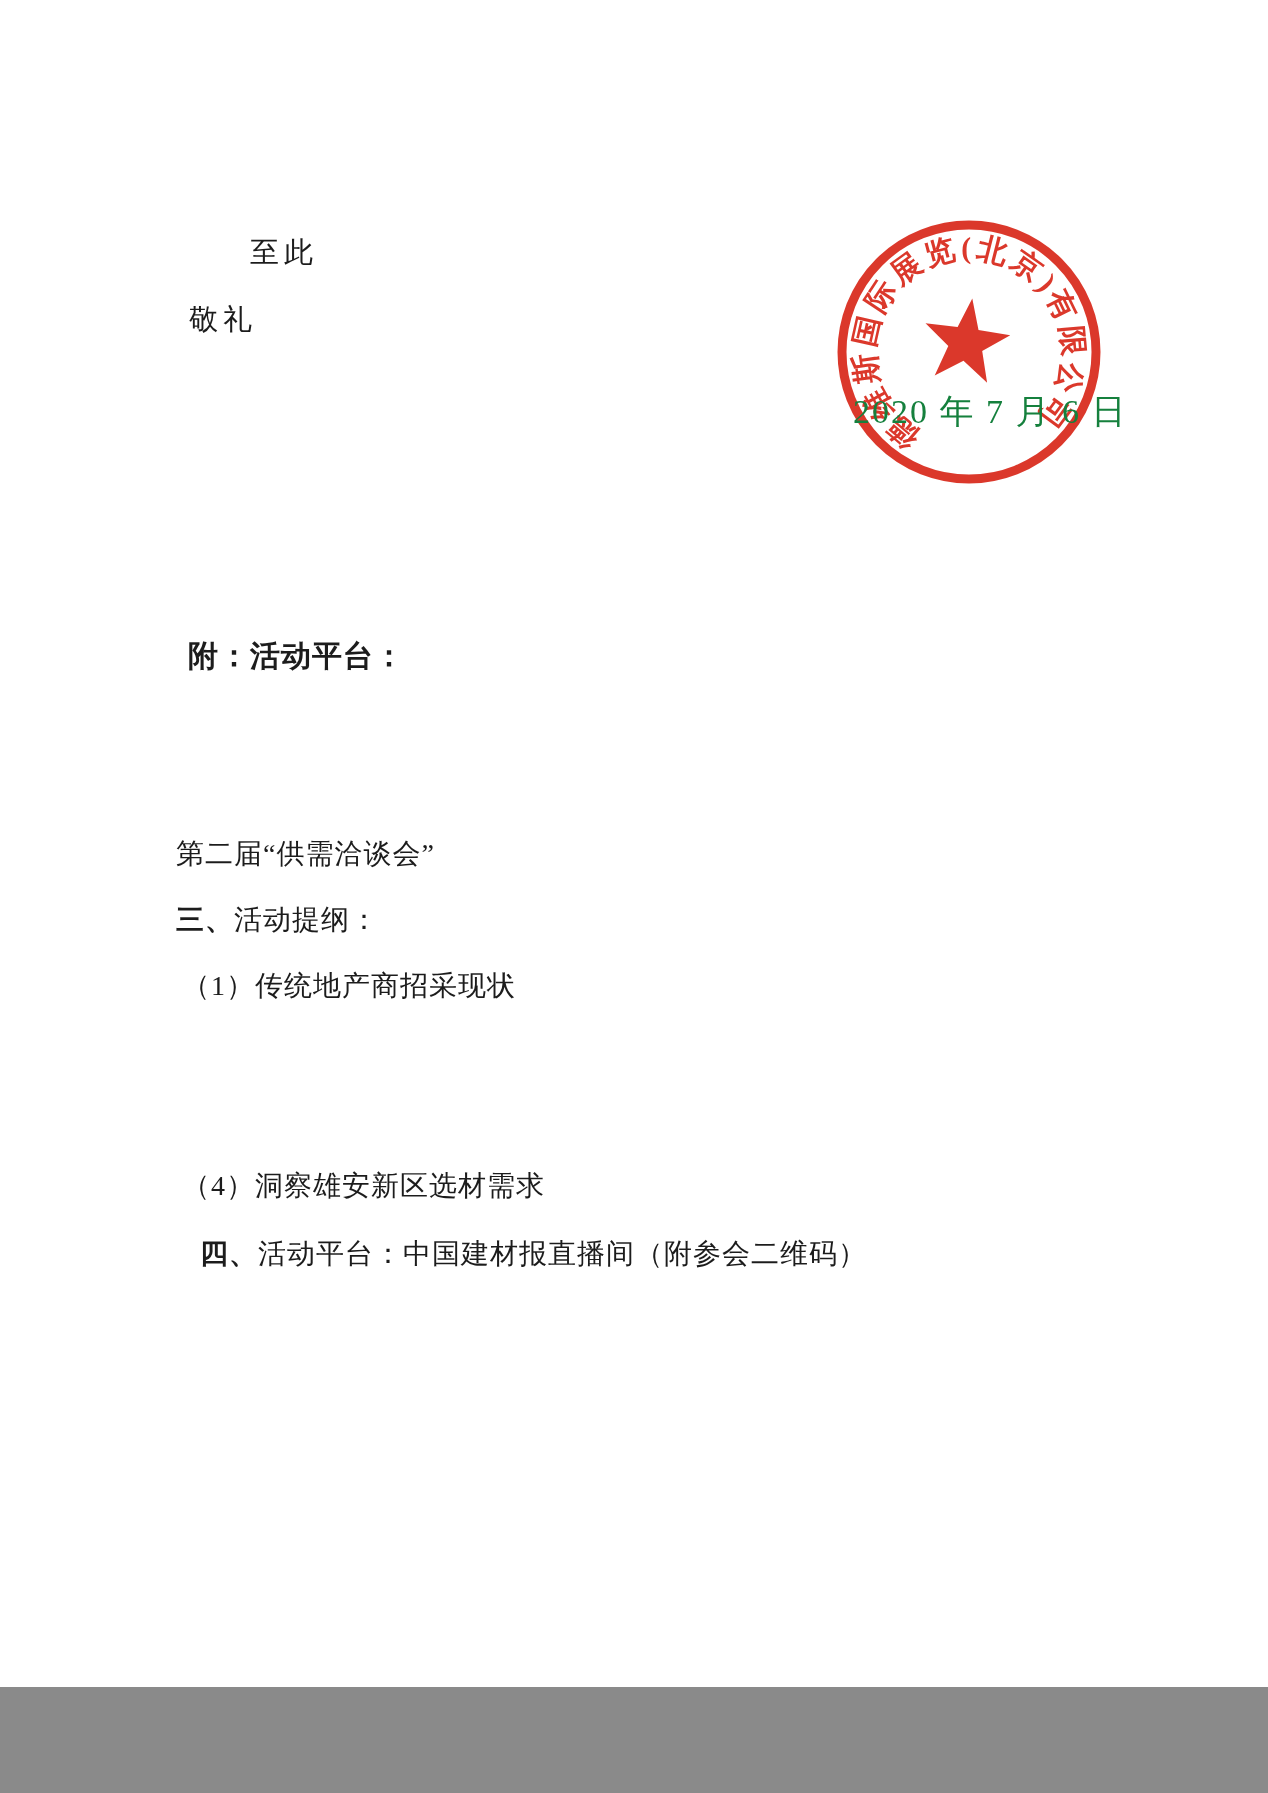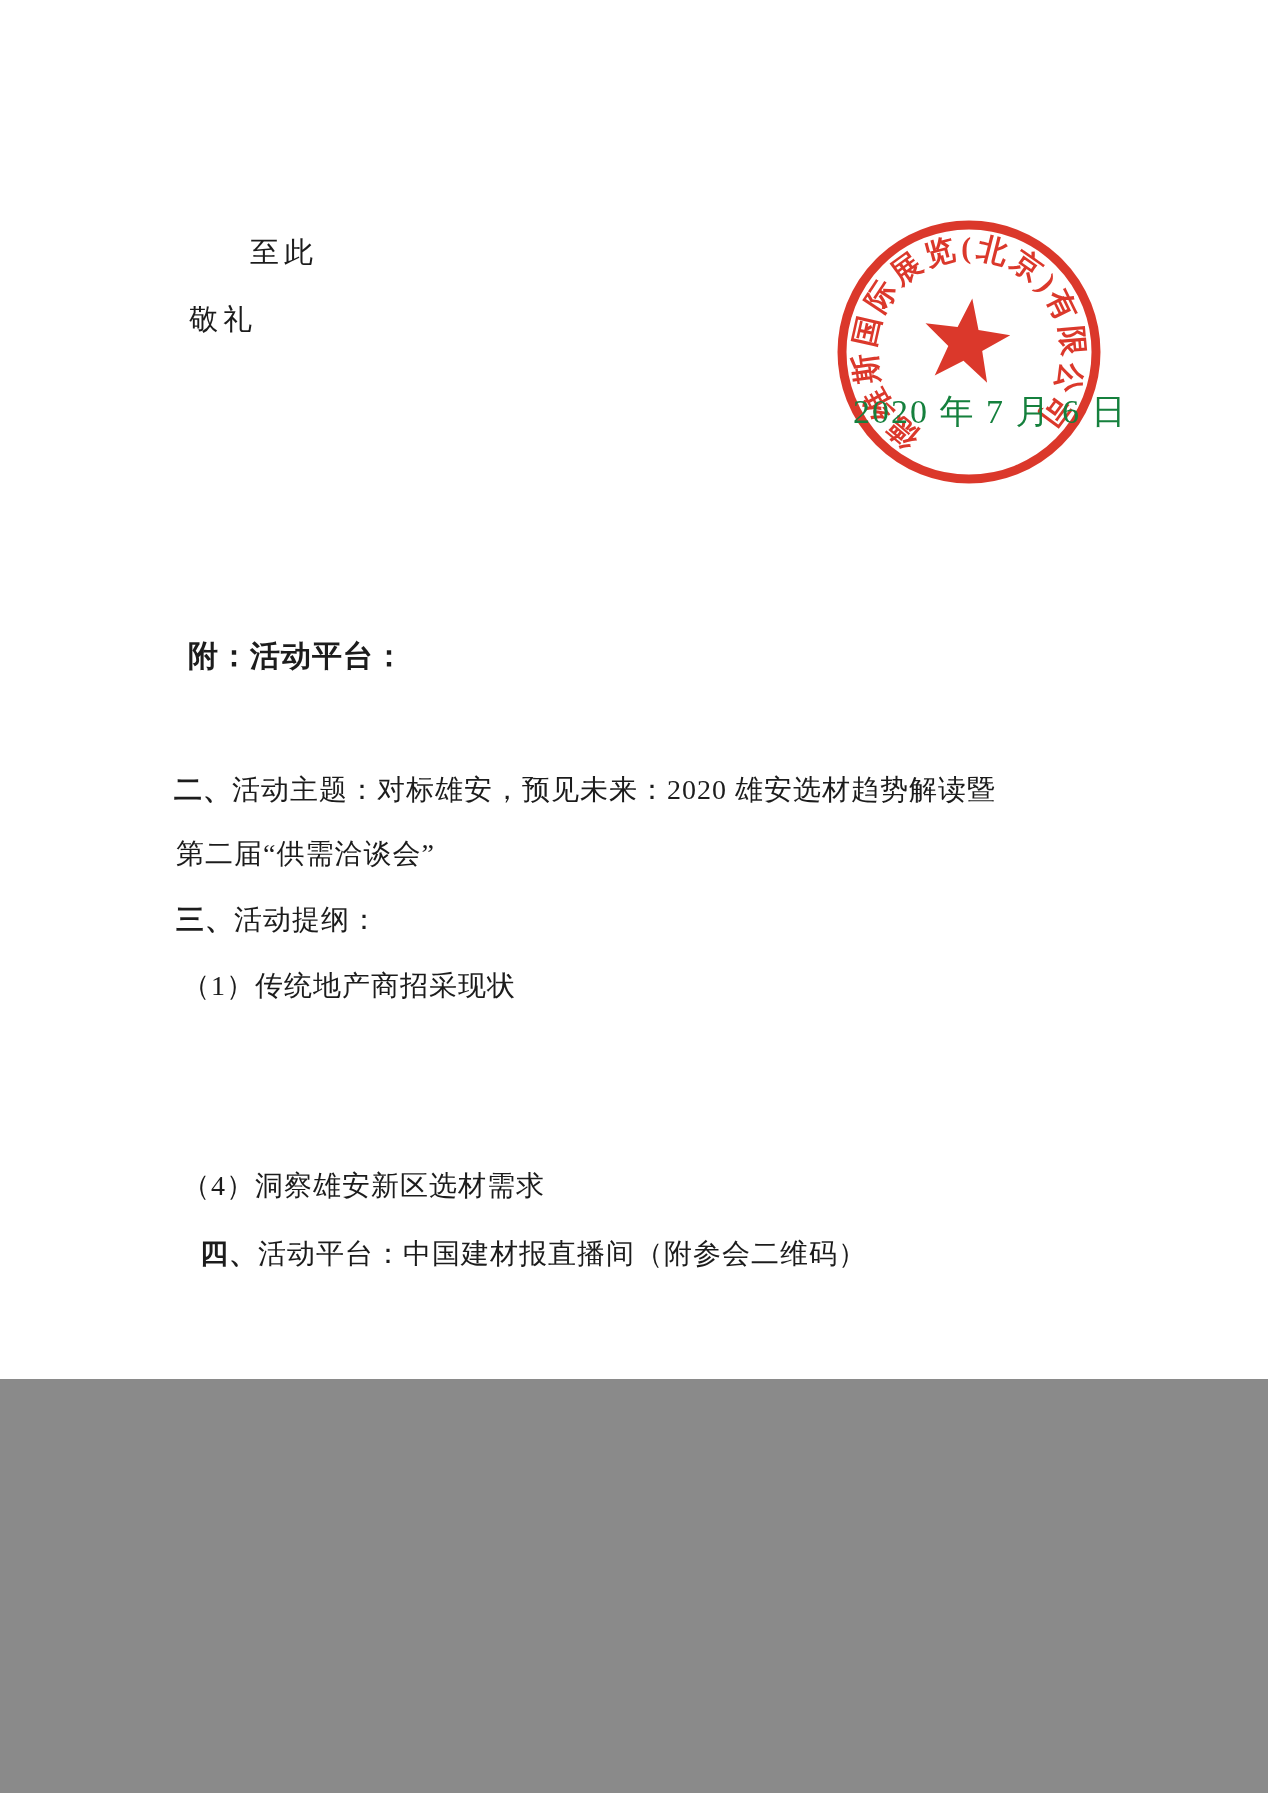--- a/index.html
+++ b/index.html
@@ -1,18 +1,18 @@
 <!DOCTYPE html>
 <html><head>
 <meta charset="utf-8">
 <style>
   html,body{margin:0;padding:0;background:#8a8a8a;}
   .page{
     position:relative;
-    width:1268px;height:1379px;
+    width:1268px;height:1687px;
     margin:0 auto;
     background:#ffffff;
     overflow:hidden;
     font-family:"Liberation Serif","DejaVu Serif",serif;
     color:#1c1c1c;
     text-align:center;
   }
   .txt{position:absolute;white-space:nowrap;}
   .closing{font-size:29px;letter-spacing:5px;}
   .bodyline{font-size:28px;letter-spacing:1px;}
@@ -53,23 +53,20 @@
 
       <polygon fill="#d92a1c" points="136.3,79.4 142.5,111.1 174.3,116.2 146.2,131.9 151.1,163.7 127.5,141.8 98.7,156.4 112.3,127.1 89.5,104.3 121.6,108.1"></polygon>
     </svg>
   </div>
 
   <div class="txt dateline" style="left:853px;top:369px;">2020 年 7 月 6 日</div>
 
   <div class="txt heading" style="left:188px;top:636px;">附：活动平台：</div>
 
 
-  <div class="txt bodyline" style="left:174px;top:771px;">
-    <span class="prefix">二、</span><span>活动主题：对标雄安，预见未来：2020 雄安选材趋势解读暨</span>
-  </div>
 
   <div class="txt bodyline" style="left:176px;top:835px;">
     <span class="prefix"></span><span>第二届“供需洽谈会”</span>
   </div>
 
   <div class="txt bodyline" style="left:176px;top:901px;">
     <span class="prefix">三、</span><span>活动提纲：</span>
   </div>
 
   <div class="txt bodyline" style="left:182px;top:967px;">

